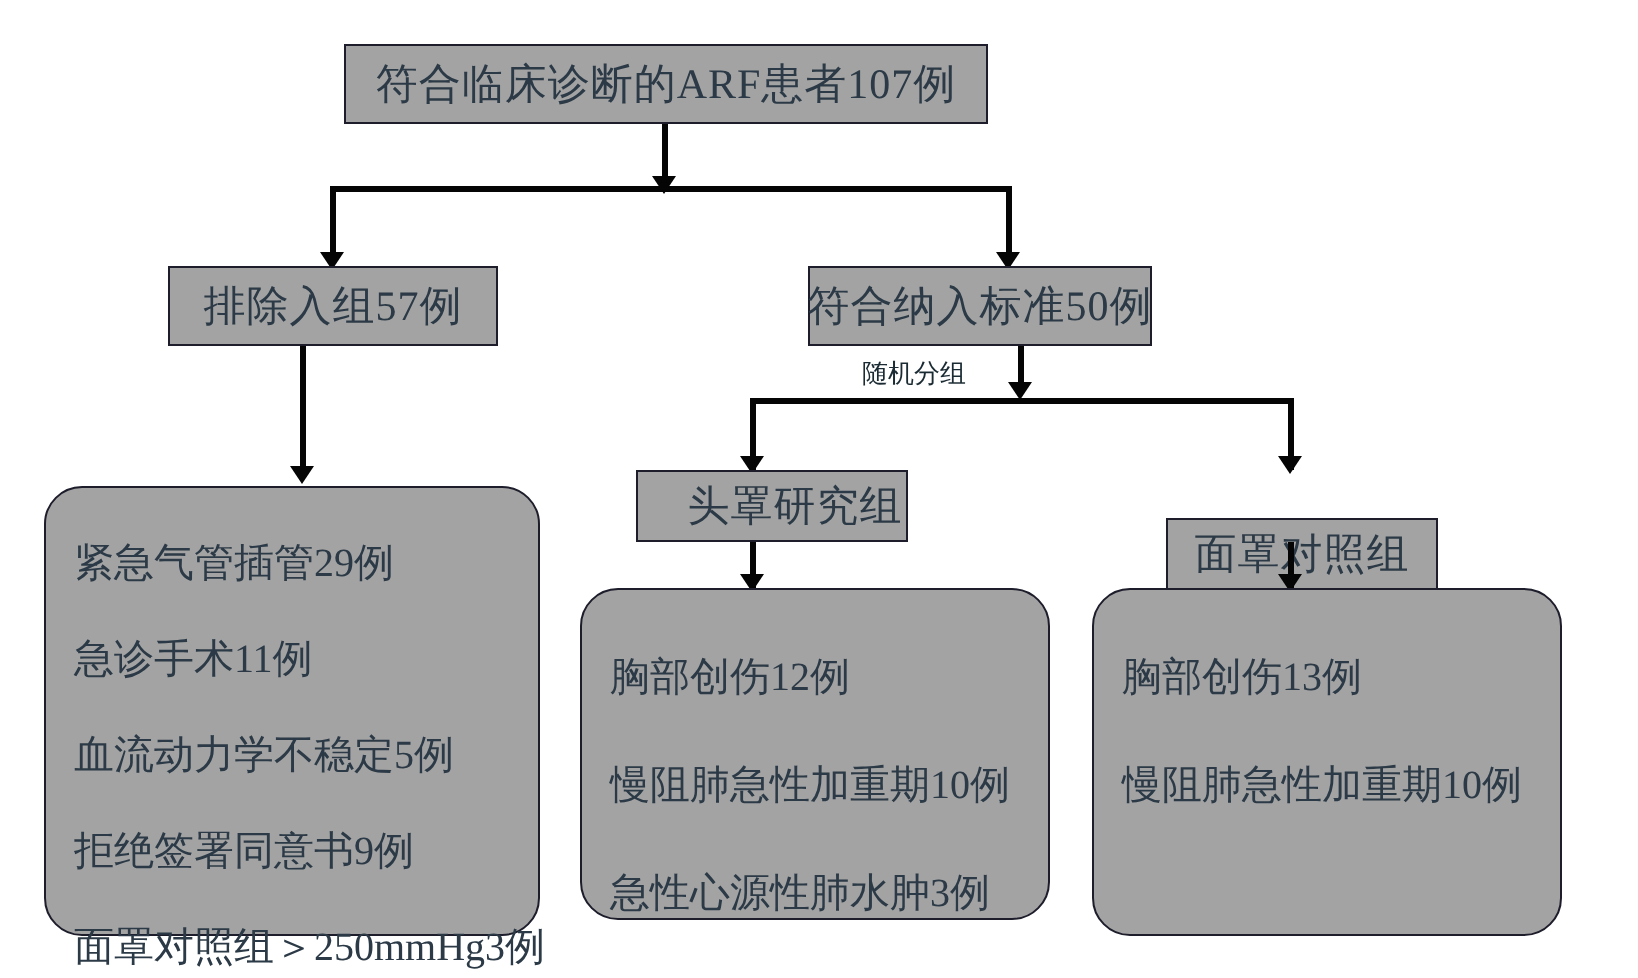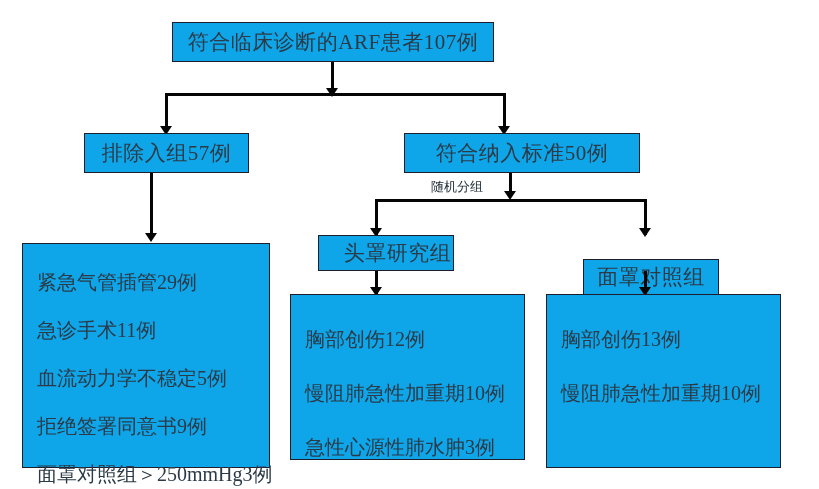--- a/index.html
+++ b/index.html
@@ -12,34 +12,35 @@
     width: 819px;
     height: 489px;
     background: #ffffff;
     overflow: hidden;
     font-family: "Liberation Serif", "DejaVu Serif", serif;
   }
   .box {
     position: absolute;
     box-sizing: border-box;
     border: 1px solid #1d1d2b;
-    background: #0ea5e9;
+    background: #a3a3a3;
     display: flex;
     align-items: center;
     justify-content: center;
     color: #2b3a46;
   }
   .box-title {
     font-size: 21px;
     letter-spacing: 0.5px;
     white-space: nowrap;
   }
   .list-box {
     display: block;
     padding: 12px 0 0 0;
+    border-radius: 19px;
   }
   .list-line {
     font-size: 20px;
     color: #2b3a46;
     white-space: nowrap;
     line-height: 1;
   }
   .edge {
     position: absolute;
     background: #050505;
@@ -78,21 +79,21 @@
   <div class="edge v-line" style="left:165px; top:93px; width:3px; height:38px;"></div>
   <div class="arrow-down" style="left:160px; top:126px;"></div>
 
   <div class="edge v-line" style="left:503px; top:93px; width:3px; height:38px;"></div>
   <div class="arrow-down" style="left:498px; top:126px;"></div>
 
   <div class="box" style="left:84px; top:133px; width:165px; height:40px;">
     <span class="box-title">排除入组57例</span>
   </div>
 
-  <div class="box" style="left:404px; top:133px; width:236px; height:40px;">
+  <div class="box" style="left:404px; top:133px; width:172px; height:40px;">
     <span class="box-title">符合纳入标准50例</span>
   </div>
 
   <div class="edge v-line" style="left:150px; top:173px; width:3px; height:66px;"></div>
   <div class="arrow-down" style="left:145px; top:233px;"></div>
 
   <div class="edge v-line" style="left:509px; top:173px; width:3px; height:24px;"></div>
   <div class="arrow-down" style="left:504px; top:191px;"></div>
   <span class="edge-label" style="left:431px; top:178px;">随机分组</span>
   <div class="edge h-line" style="left:375px; top:199px; width:272px; height:3px;"></div>

